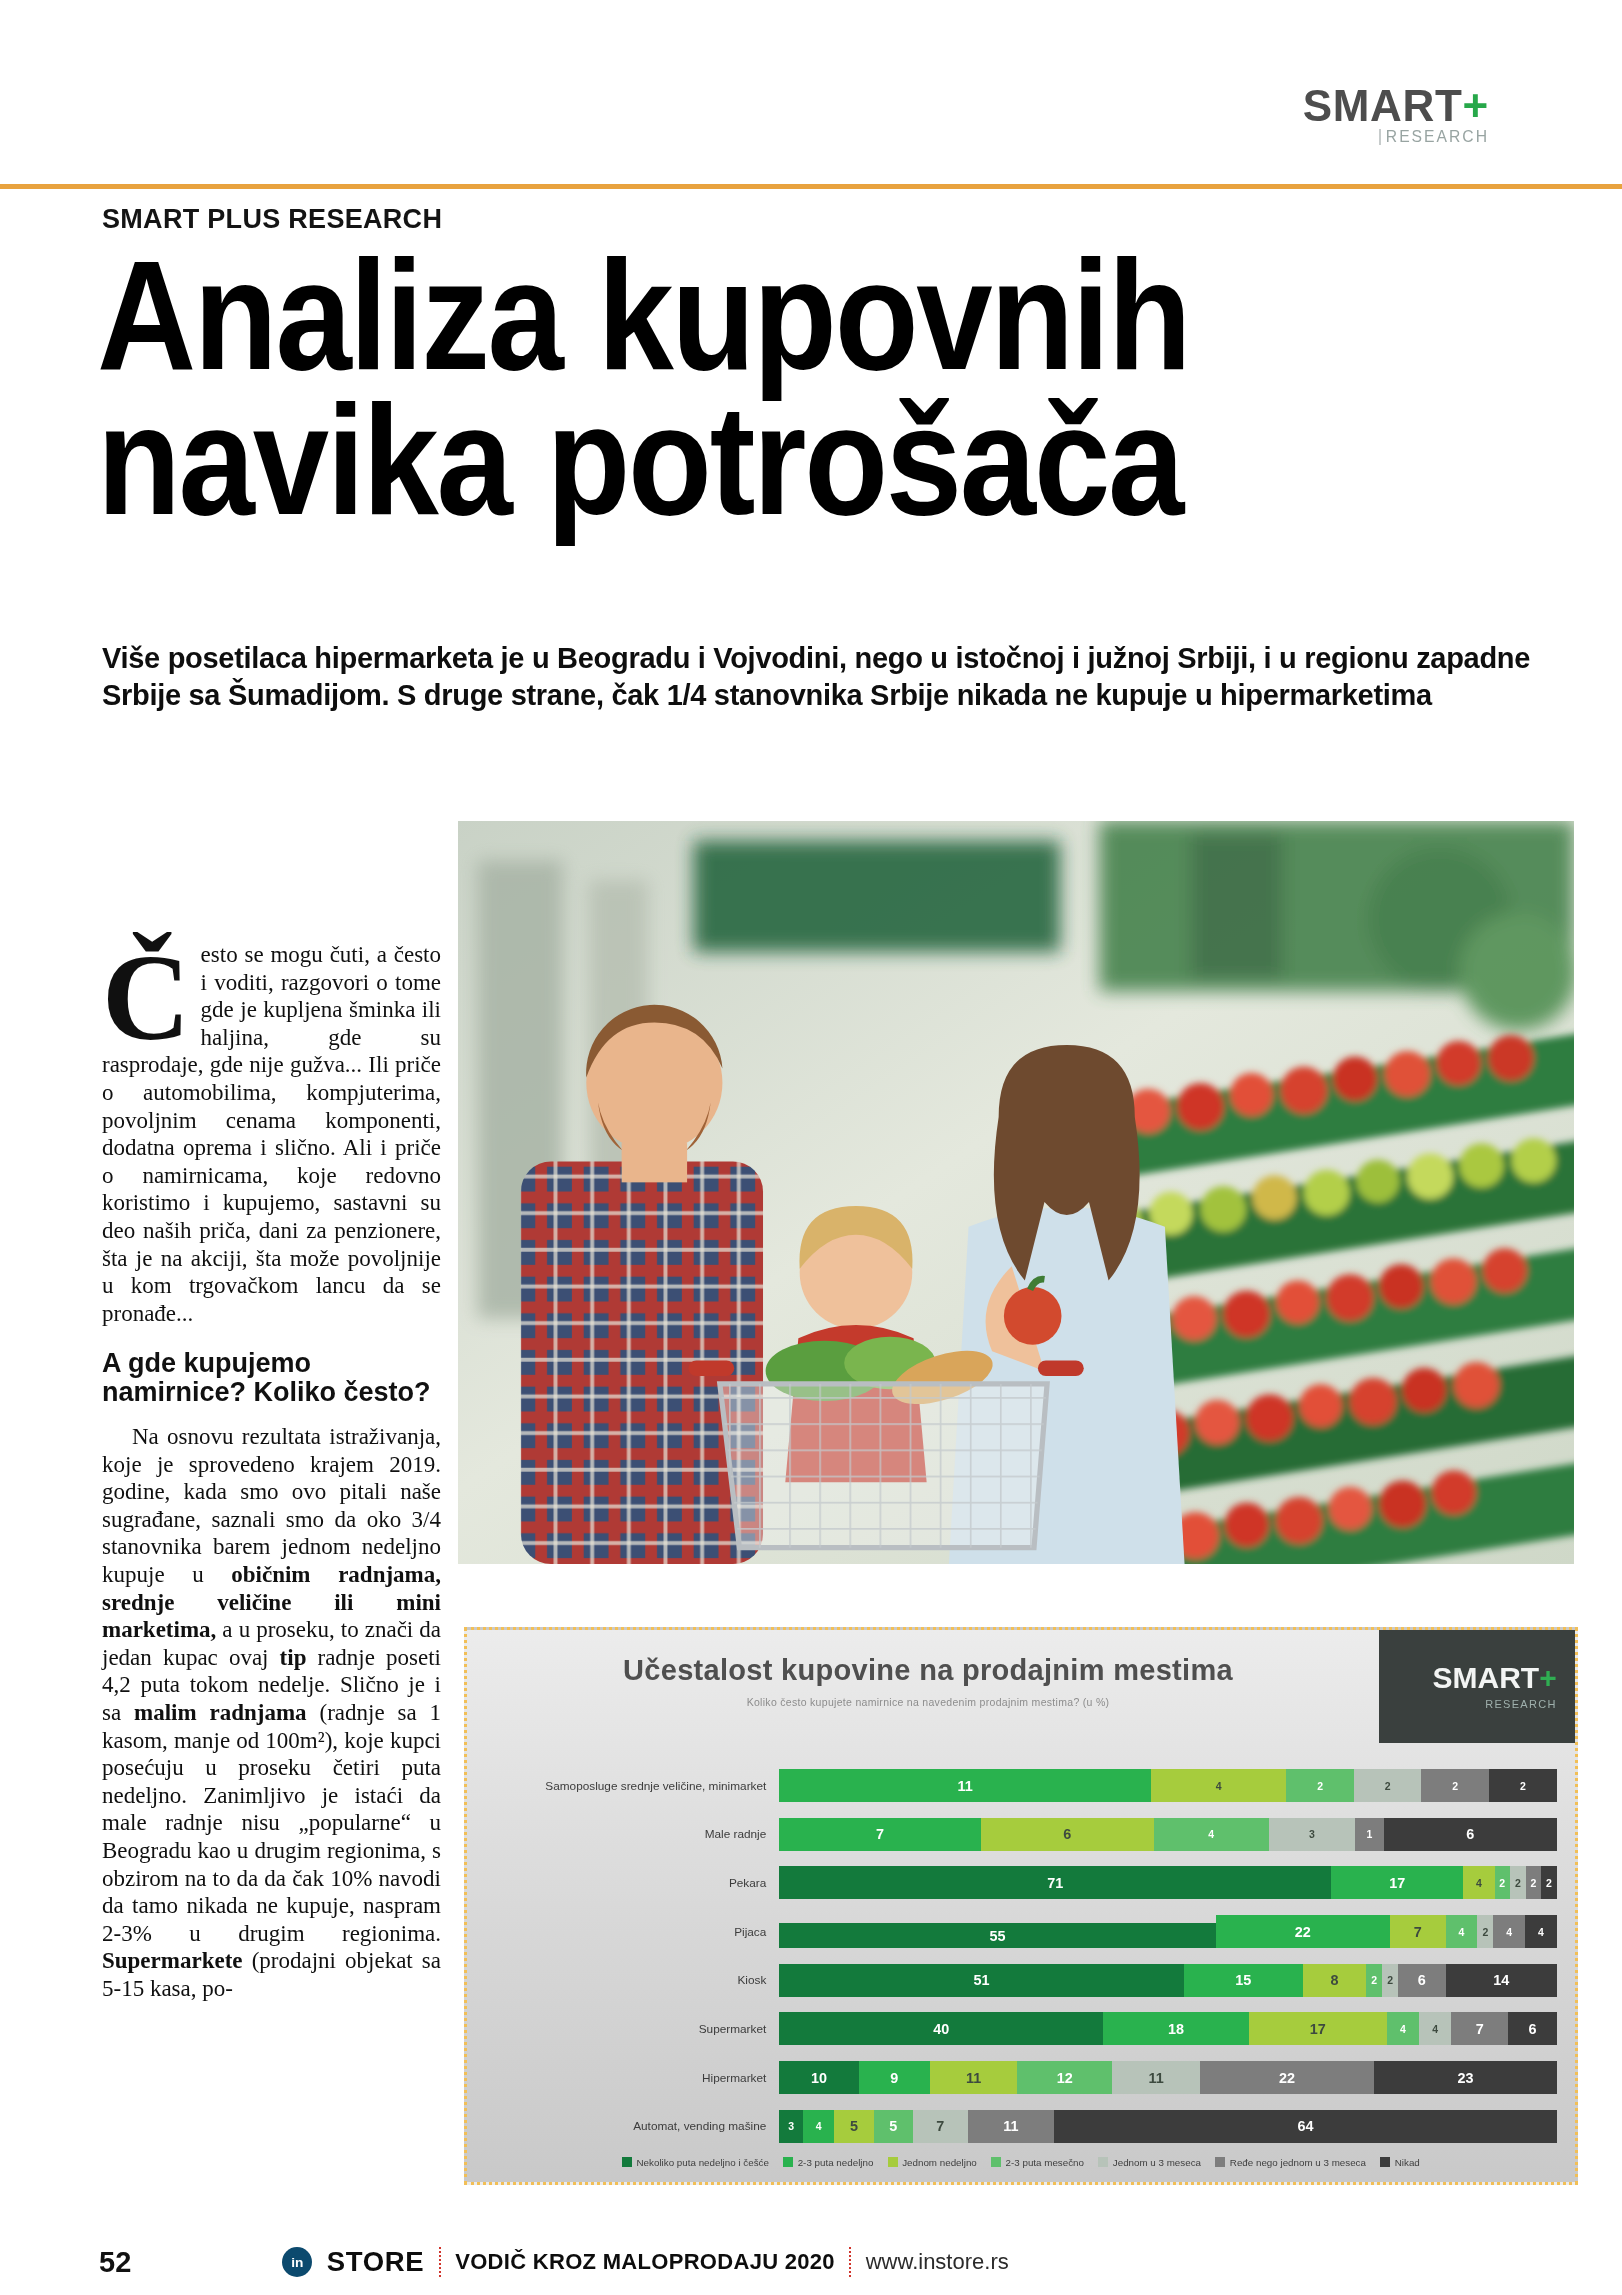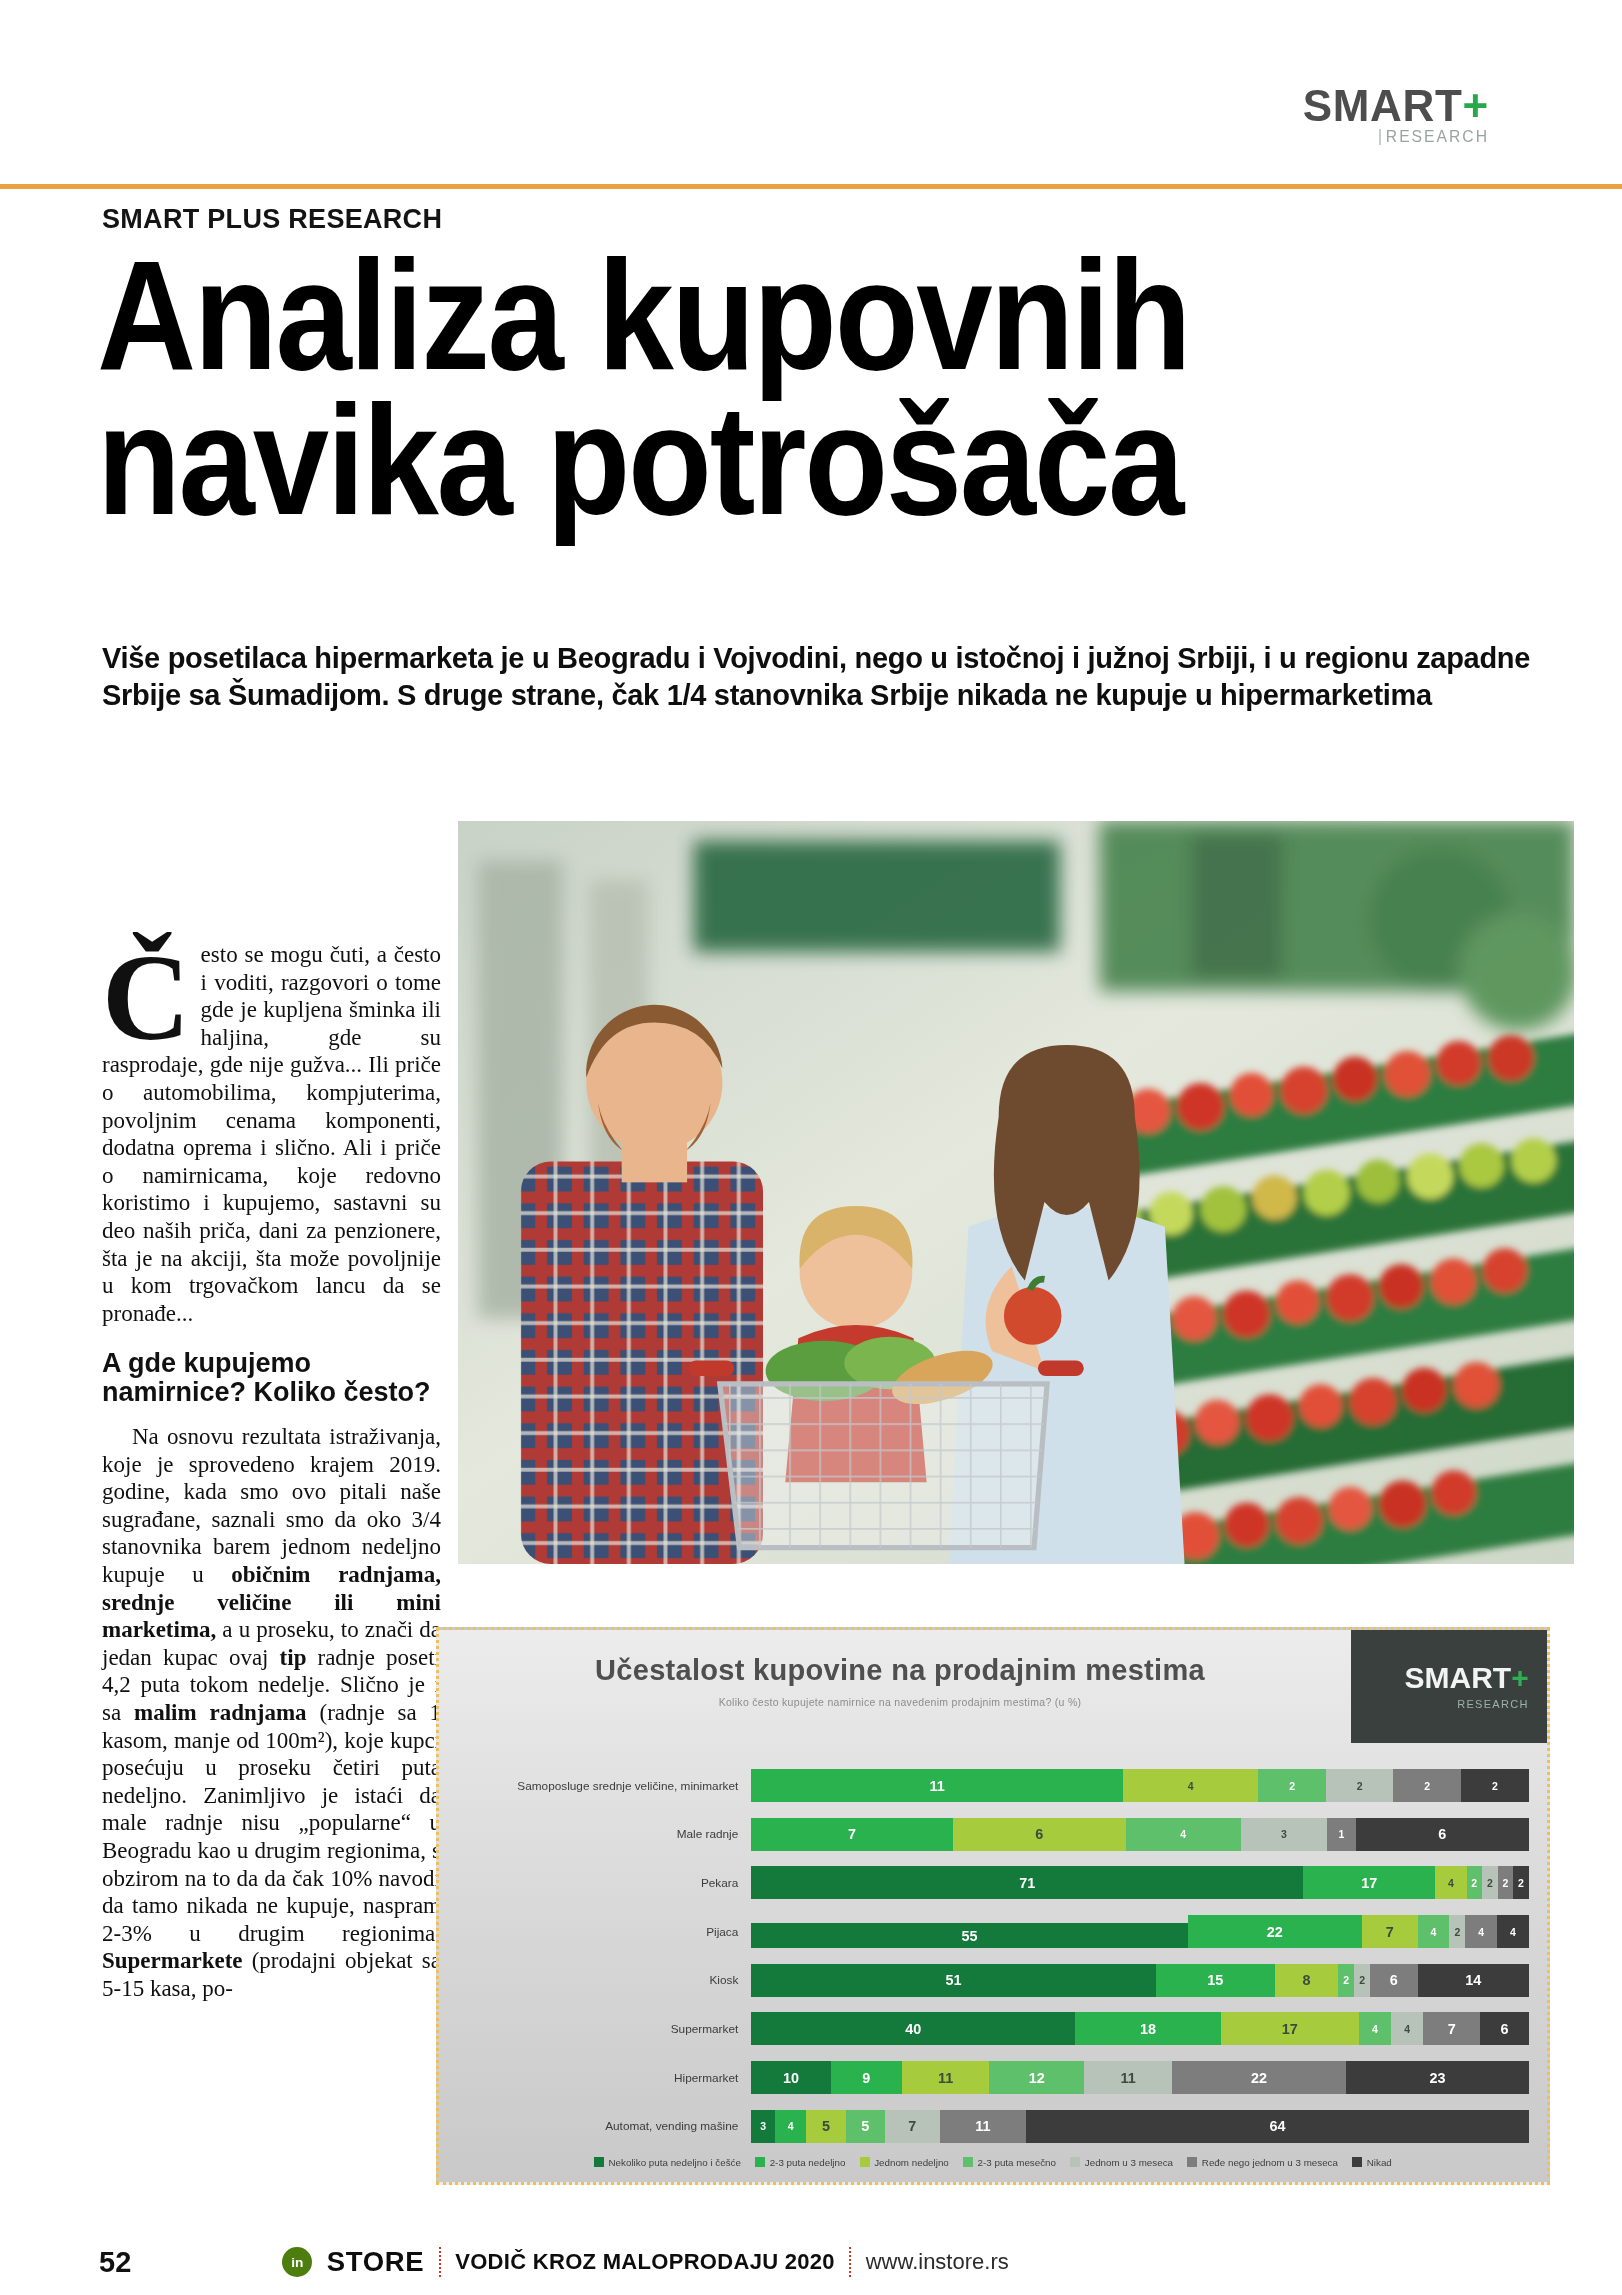--- a/index.html
+++ b/index.html
@@ -38,21 +38,21 @@
                 text-align:left;margin:22px 0 17px 0;color:#111;}
   .col p{margin:0;}
   .col .p2{text-indent:30px;}
   .col b{font-weight:bold;}
 
   
   .photo{position:absolute;left:458px;top:821px;width:1116px;height:743px;overflow:hidden;background:#cdd6cb;}
   .photo svg{display:block;width:100%;height:100%;}
 
   
-  .chart{position:absolute;left:436px;top:1627px;width:1114px;height:558px;
+  .chart{position:absolute;left:464px;top:1627px;width:1114px;height:558px;
          background:linear-gradient(180deg,#ececec 0%,#d7d7d7 55%,#c9c9c9 100%);
          border:3.9px dotted #f2bf56;box-sizing:border-box;}
   .chart-title-wrap{position:absolute;left:26px;top:23.6px;width:870px;text-align:center;}
   .chart-title{font-size:29px;font-weight:bold;color:#4f4f4f;letter-spacing:0.3px;}
   .chart-subtitle{margin-top:9.2px;font-size:10.5px;color:#8d8d8d;letter-spacing:0.3px;}
   .chart-logo{position:absolute;right:0;top:0;width:196px;height:113px;background:#3a403e;
               display:flex;flex-direction:column;align-items:flex-end;justify-content:center;
               padding-right:18.3px;box-sizing:border-box;line-height:1;}
   .chart-logo .row1{font-size:30px;font-weight:bold;color:#f2f4f3;}
   .chart-logo .plus{color:#2fae52;}
@@ -67,21 +67,21 @@
   .chart-seg.light span{color:#3d4a3f;}
   .chart-legend{position:absolute;left:13px;right:13px;bottom:14.4px;display:flex;justify-content:center;
                 flex-wrap:nowrap;gap:14.4px;}
   .legend-item{display:flex;align-items:center;gap:4.6px;font-size:9.8px;color:#3f3f3f;white-space:nowrap;}
   .legend-swatch{width:9.8px;height:9.8px;flex:none;}
 
   
   .footer{position:absolute;left:0;top:2239px;width:1623px;height:46px;display:flex;align-items:center;}
   .page-num{margin-left:99px;font-size:29px;font-weight:bold;color:#111;}
   .footer-group{margin-left:151px;display:flex;align-items:center;gap:14.4px;}
-  .in-badge{width:30px;height:30px;border-radius:50%;background:#4d7c0f;color:#fff;display:flex;
+  .in-badge{width:30px;height:30px;border-radius:50%;background:#0c4a6e;color:#fff;display:flex;
             align-items:center;justify-content:center;font-size:13.7px;font-weight:bold;}
   .store-word{font-size:27.5px;font-weight:bold;color:#0d0d0d;letter-spacing:0.7px;}
   .red-dot-sep{height:30px;border-left:2.6px dotted #d0342c;}
   .guide-word{font-size:22px;font-weight:bold;color:#0d0d0d;letter-spacing:0.3px;}
   .site-word{font-size:22px;color:#2b2b2b;}
 </style>
 </head>
 <body>
 
 <div class="page">

